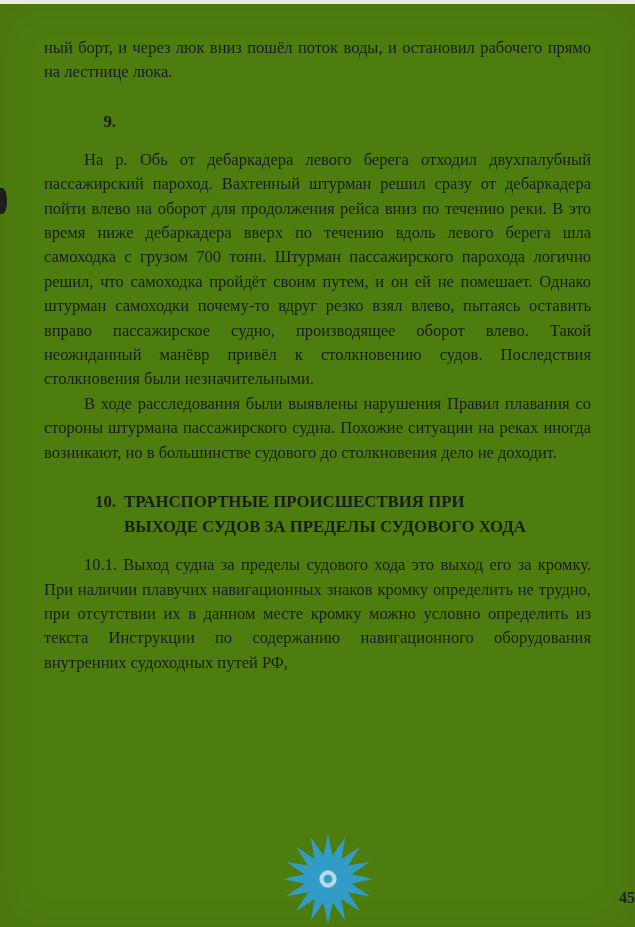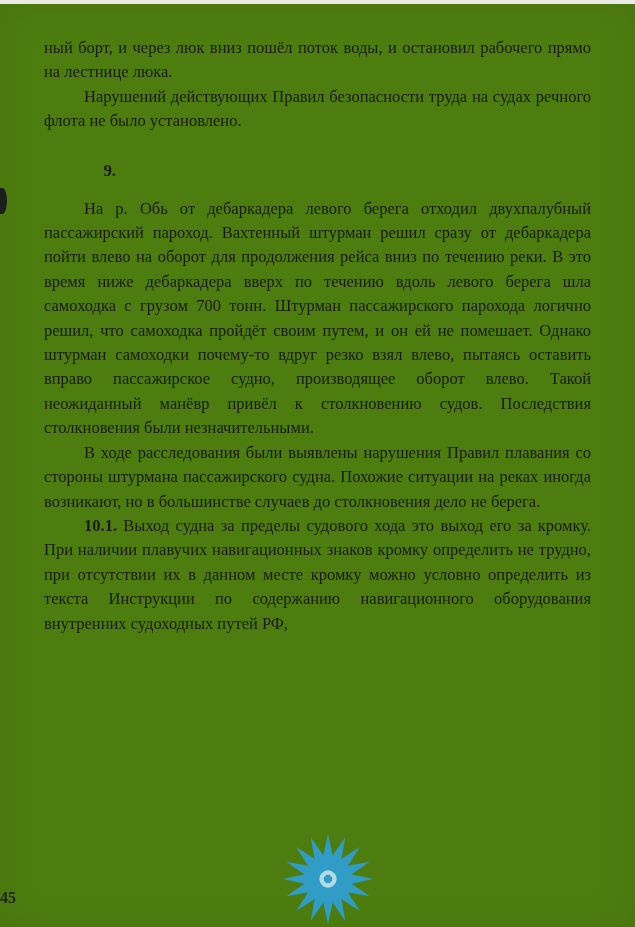--- a/index.html
+++ b/index.html
@@ -19,40 +19,40 @@
     box-shadow: inset 0 0 45px rgba(0,0,0,0.05);
   }
   .text-block {
     padding: 32px 44px 0 44px;
     font-size: 16.5px;
     line-height: 24.4px;
     text-align: justify;
   }
   .para { margin: 0; text-indent: 40px; }
   .para.no-indent { text-indent: 0; }
-  .lead { font-weight: bold; }
+  .lead { font-weight: normal; }
   .heading {
     display: flex;
     font-weight: bold;
     font-size: 16.8px;
     line-height: 25px;
     margin: 24px 0 14px 48px;
     text-align: left;
   }
   .hnum {
     flex: 0 0 32px;
     text-align: right;
     padding-right: 8px;
   }
   .htext { max-width: 405px; }
   .page-number {
     position: absolute;
     left: 0; right: 0;
     bottom: 24px;
-    text-align: left;
+    text-align: right;
     font-size: 16px;
     font-weight: bold;
     color: #222;
   }
   .watermark {
     position: absolute;
     left: 4px;
     bottom: 4px;
     right: 0;
     height: 96px;
@@ -85,29 +85,32 @@
 </head>
 <body>
 
 <div class="page">
 
   <div class="scan-mark"></div>
 
   <div class="text-block">
 
     <p class="para no-indent">ный борт, и через люк вниз пошёл поток воды, и остановил рабочего прямо на лестнице люка.</p>
-    <p class="para">Нарушений действующих Правил безопасности труда на судах речного флота не было установлено.</p>
 
     <h2 class="heading">
       <span class="hnum">9.</span>
     </h2>
 
     <p class="para">На р. Обь от дебаркадера левого берега отходил двухпалубный пассажирский пароход. Вахтенный штурман решил сразу от дебаркадера пойти влево на оборот для продолжения рейса вниз по течению реки. В это время ниже дебаркадера вверх по течению вдоль левого берега шла самоходка с грузом 700 тонн. Штурман пассажирского парохода логично решил, что самоходка пройдёт своим путем, и он ей не помешает. Однако штурман самоходки почему-то вдруг резко взял влево, пытаясь оставить вправо пассажирское судно, производящее оборот влево. Такой неожиданный манёвр привёл к столкновению судов. Последствия столкновения были незначительными.</p>
-    <p class="para">В ходе расследования были выявлены нарушения Правил плавания со стороны штурмана пассажирского судна. Похожие ситуации на реках иногда возникают, но в большинстве случаев до столкновения дело не берега.</p>
+    <p class="para">В ходе расследования были выявлены нарушения Правил плавания со стороны штурмана пассажирского судна. Похожие ситуации на реках иногда возникают, но в большинстве судового до столкновения дело не доходит.</p>
 
+    <h2 class="heading">
+      <span class="hnum">10.</span>
+      <span class="htext">ТРАНСПОРТНЫЕ ПРОИСШЕСТВИЯ ПРИ ВЫХОДЕ СУДОВ ЗА ПРЕДЕЛЫ СУДОВОГО ХОДА</span>
+    </h2>
 
     <p class="para">
       <span class="lead">10.1.</span>
       <span>Выход судна за пределы судового хода это выход его за кромку. При наличии плавучих навигационных знаков кромку определить не трудно, при отсутствии их в данном месте кромку можно условно определить из текста Инструкции по содержанию навигационного оборудования внутренних судоходных путей РФ,</span>
     </p>
 
   </div>
 
   <div class="page-number">45</div>
 

